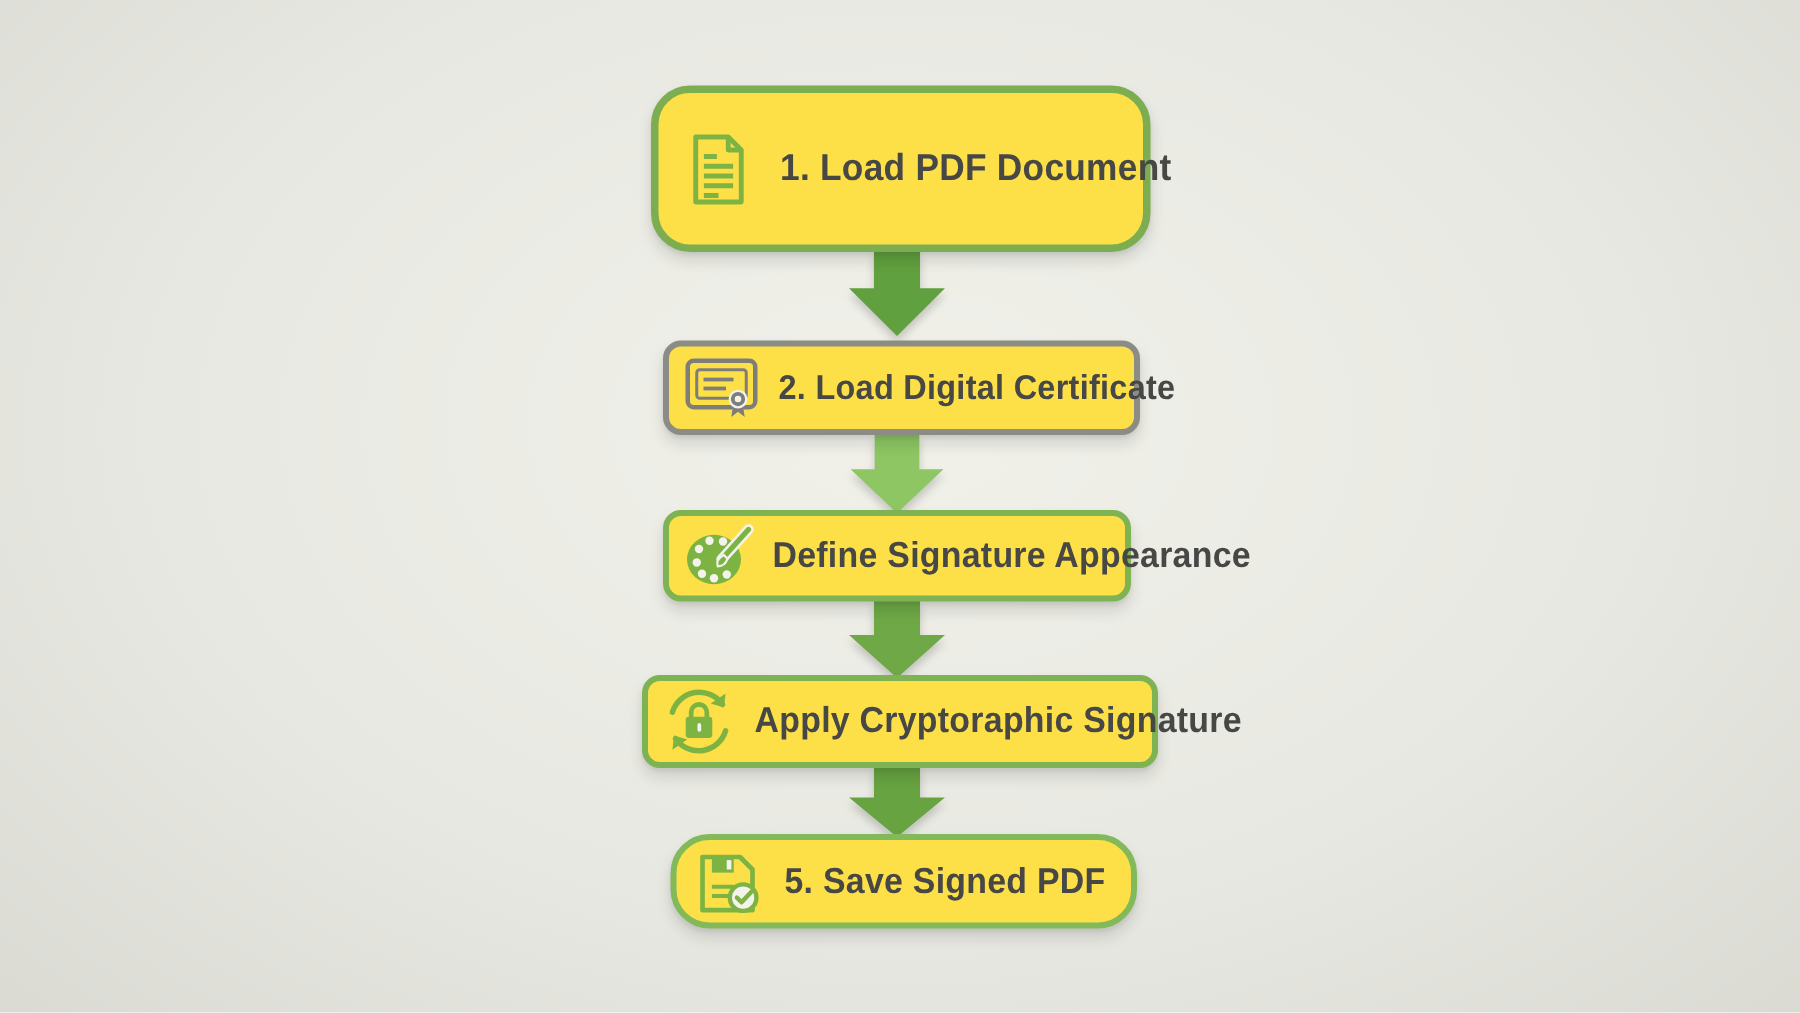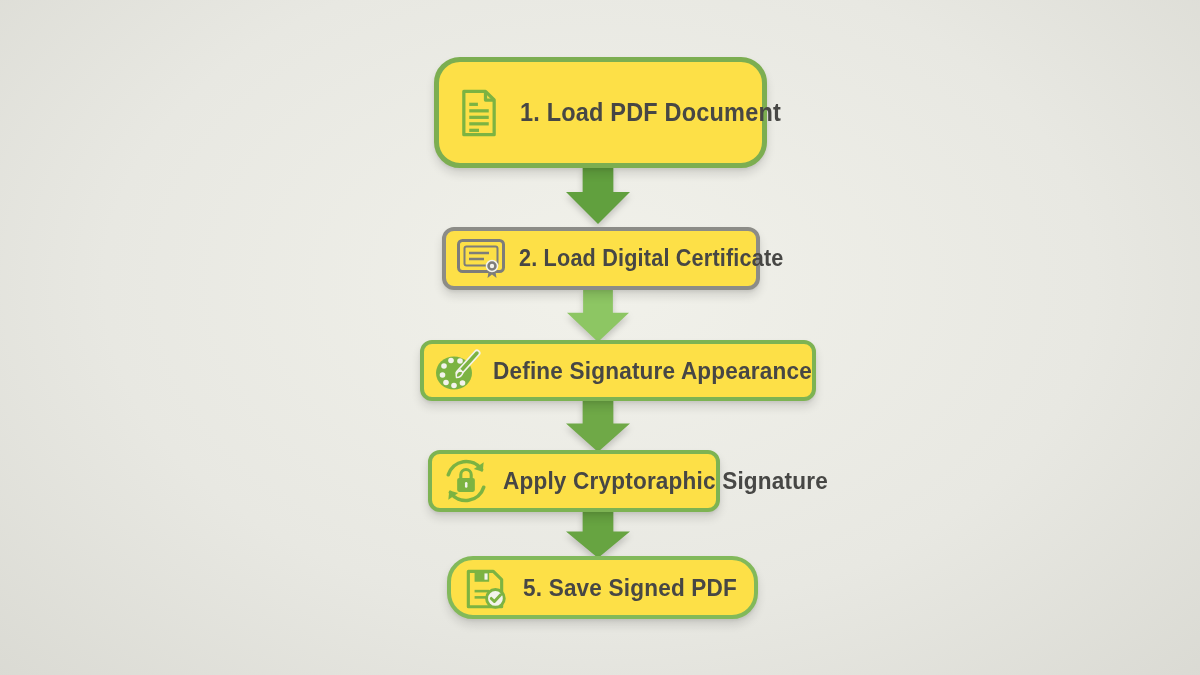--- a/index.html
+++ b/index.html
@@ -21,23 +21,23 @@
     letter-spacing:0.2px;
   }
   .step-icon{display:flex;align-items:center;justify-content:center;flex-shrink:0;}
   .step-icon svg{display:block;}
 
   
   .step-1{left:434px;top:57px;width:333px;height:111px;border-width:5px;border-radius:26px;padding-left:14px;gap:15px;}
   .step-1 .step-label{font-size:25px;}
   .step-2{left:442px;top:227px;width:318px;height:63px;border-width:4px;border-radius:12px;padding-left:10px;gap:13px;}
   .step-2 .step-label{font-size:23px;}
-  .step-3{left:420px;top:340px;width:396px;height:61px;border-width:4px;border-radius:12px;padding-left:9px;gap:12px;}
+  .step-3{left:442px;top:340px;width:312px;height:61px;border-width:4px;border-radius:12px;padding-left:9px;gap:12px;}
   .step-3 .step-label{font-size:24px;}
-  .step-4{left:428px;top:450px;width:292px;height:62px;border-width:4px;border-radius:12px;padding-left:9px;gap:12px;}
+  .step-4{left:428px;top:450px;width:344px;height:62px;border-width:4px;border-radius:12px;padding-left:9px;gap:12px;}
   .step-4 .step-label{font-size:24px;}
   .step-5{left:447px;top:556px;width:311px;height:63px;border-width:4px;border-radius:26px;padding-left:9px;gap:13px;}
   .step-5 .step-label{font-size:24px;}
 
   .flow-arrow{position:absolute;z-index:1;filter:drop-shadow(0 4px 3px rgba(0,0,0,0.18));}
   .flow-arrow .arrow-shape{
     width:100%;height:100%;
     clip-path:polygon(26% 0, 74% 0, 74% 45%, 100% 45%, 50% 100%, 0 45%, 26% 45%);
   }
   .arrow-1{left:566px;top:166px;width:64px;height:58px;}

